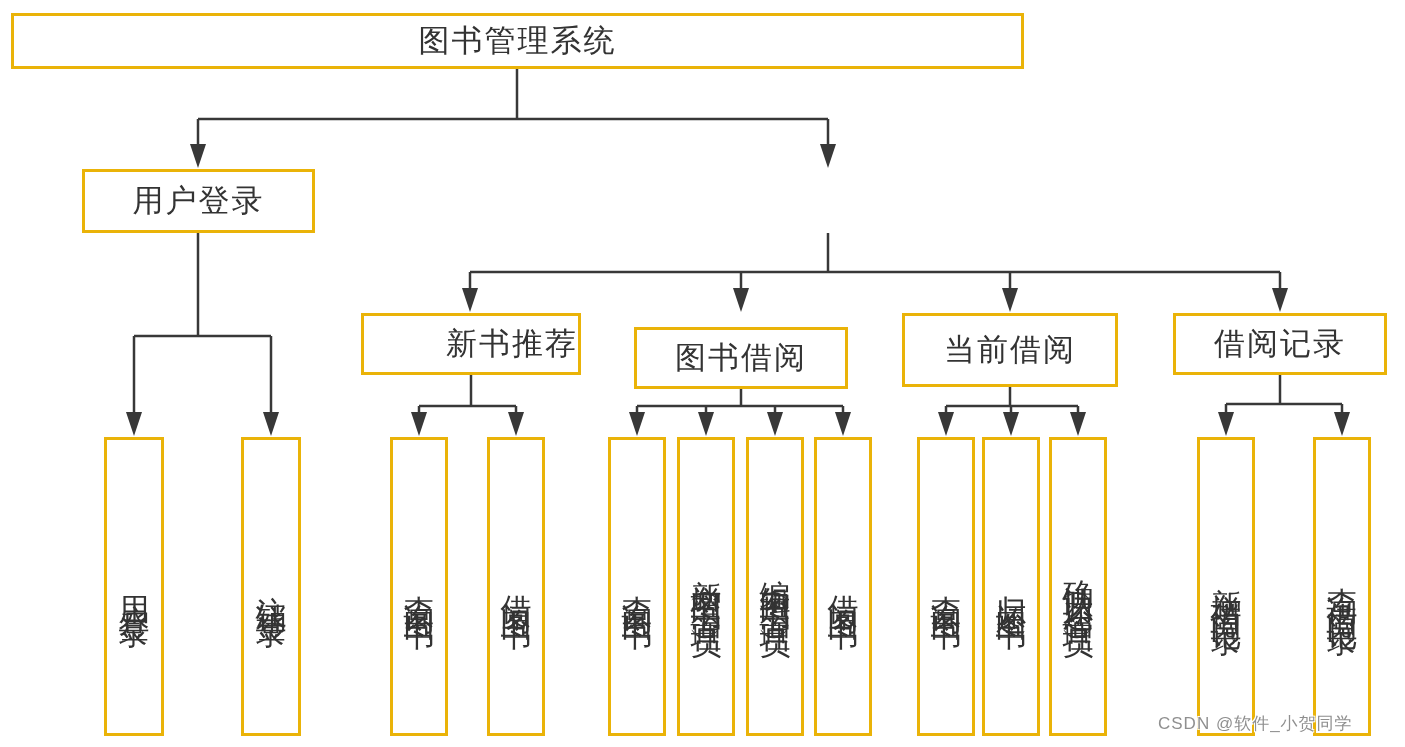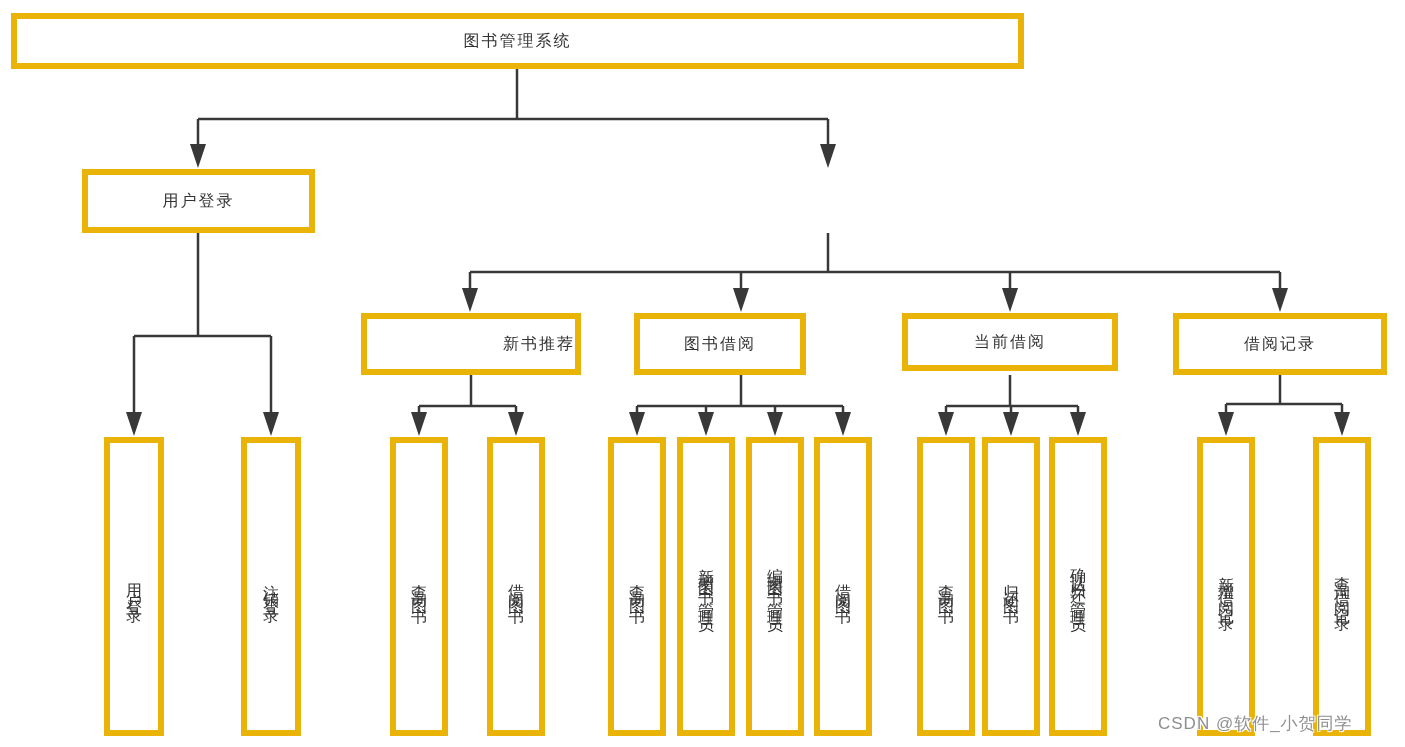--- a/index.html
+++ b/index.html
@@ -18,27 +18,27 @@
   .wires {
     position: absolute;
     left: 0;
     top: 0;
     width: 1405px;
     height: 747px;
   }
   .box {
     position: absolute;
     box-sizing: border-box;
-    border: 6px solid #eab308;
+    border: 3px solid #eab308;
     background: #ffffff;
     display: flex;
     align-items: center;
     justify-content: center;
     color: #333333;
-    font-size: 16px;
+    font-size: 31px;
     letter-spacing: 2px;
     z-index: 2;
   }
   .leaf span {
     writing-mode: vertical-rl;
     text-orientation: mixed;
     letter-spacing: 8px;
     white-space: nowrap;
     line-height: 1;
   }
@@ -139,24 +139,24 @@
     <span>图书管理系统</span>
   </div>
 
   <div class="box" style="left:82px; top:169px; width:233px; height:64px;">
     <span>用户登录</span>
   </div>
 
   <div class="box" style="left:361px; top:313px; width:220px; height:62px;justify-content:flex-end;">
     <span>新书推荐</span>
   </div>
-  <div class="box" style="left:634px; top:313px; width:172px; height:62px;">
+  <div class="box" style="left:634px; top:327px; width:214px; height:62px;">
     <span>图书借阅</span>
   </div>
-  <div class="box" style="left:902px; top:313px; width:216px; height:58px;">
+  <div class="box" style="left:902px; top:313px; width:216px; height:74px;">
     <span>当前借阅</span>
   </div>
   <div class="box" style="left:1173px; top:313px; width:214px; height:62px;">
     <span>借阅记录</span>
   </div>
 
   <div class="box leaf" style="left:104px; top:437px; width:60px; height:299px;">
     <span>用户登录</span>
   </div>
   <div class="box leaf" style="left:241px; top:437px; width:60px; height:299px;">

